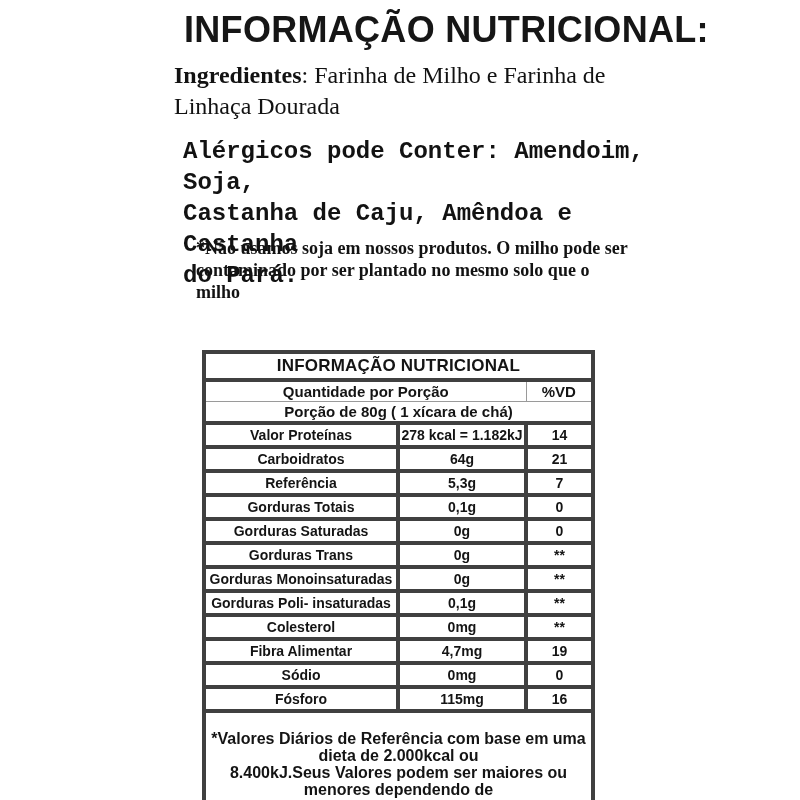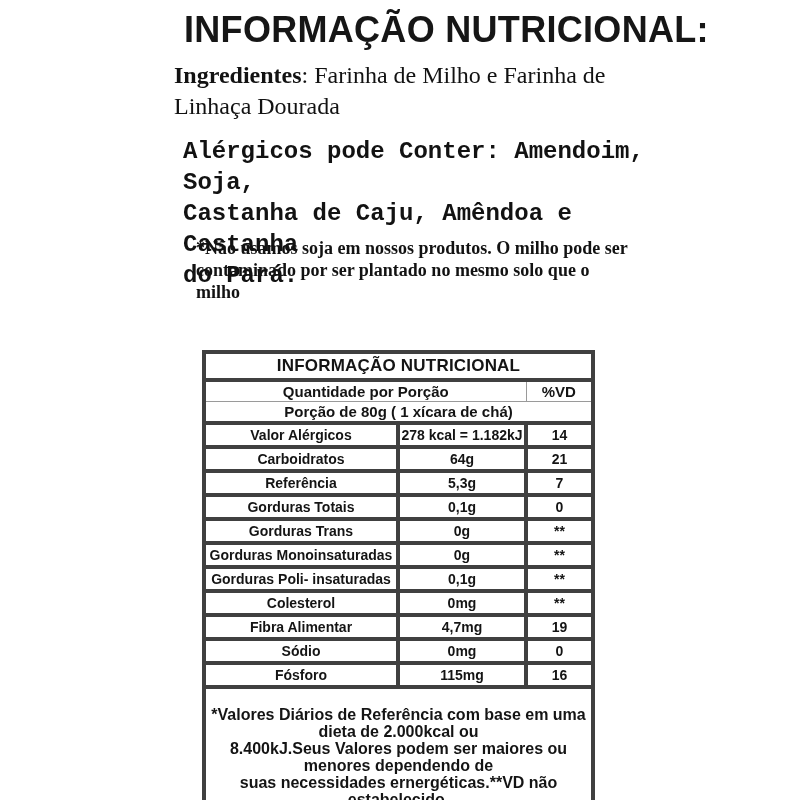--- a/index.html
+++ b/index.html
@@ -143,37 +143,42 @@
     <tr class="t-head">
       <td colspan="2" class="qty-cell">Quantidade por Porção</td>
       <td class="vd-cell">%VD</td>
     </tr>
     <tr class="t-serving">
       <td colspan="3">Porção de 80g ( 1 xícara de chá)</td>
     </tr>
   </tbody>
   <tbody class="t-data">
       <tr>
-      <td>Valor Alérgicos</td>
+      <td>Valor Proteínas</td>
       <td>278 kcal = 1.182kJ</td>
       <td>14</td>
     </tr>
       <tr>
       <td>Carboidratos</td>
       <td>64g</td>
       <td>21</td>
     </tr>
       <tr>
       <td>Referência</td>
       <td>5,3g</td>
       <td>7</td>
     </tr>
       <tr>
       <td>Gorduras Totais</td>
       <td>0,1g</td>
+      <td>0</td>
+    </tr>
+      <tr>
+      <td>Gorduras Saturadas</td>
+      <td>0g</td>
       <td>0</td>
     </tr>
       <tr>
       <td>Gorduras Trans</td>
       <td>0g</td>
       <td>**</td>
     </tr>
       <tr>
       <td>Gorduras Monoinsaturadas</td>
       <td>0g</td>

